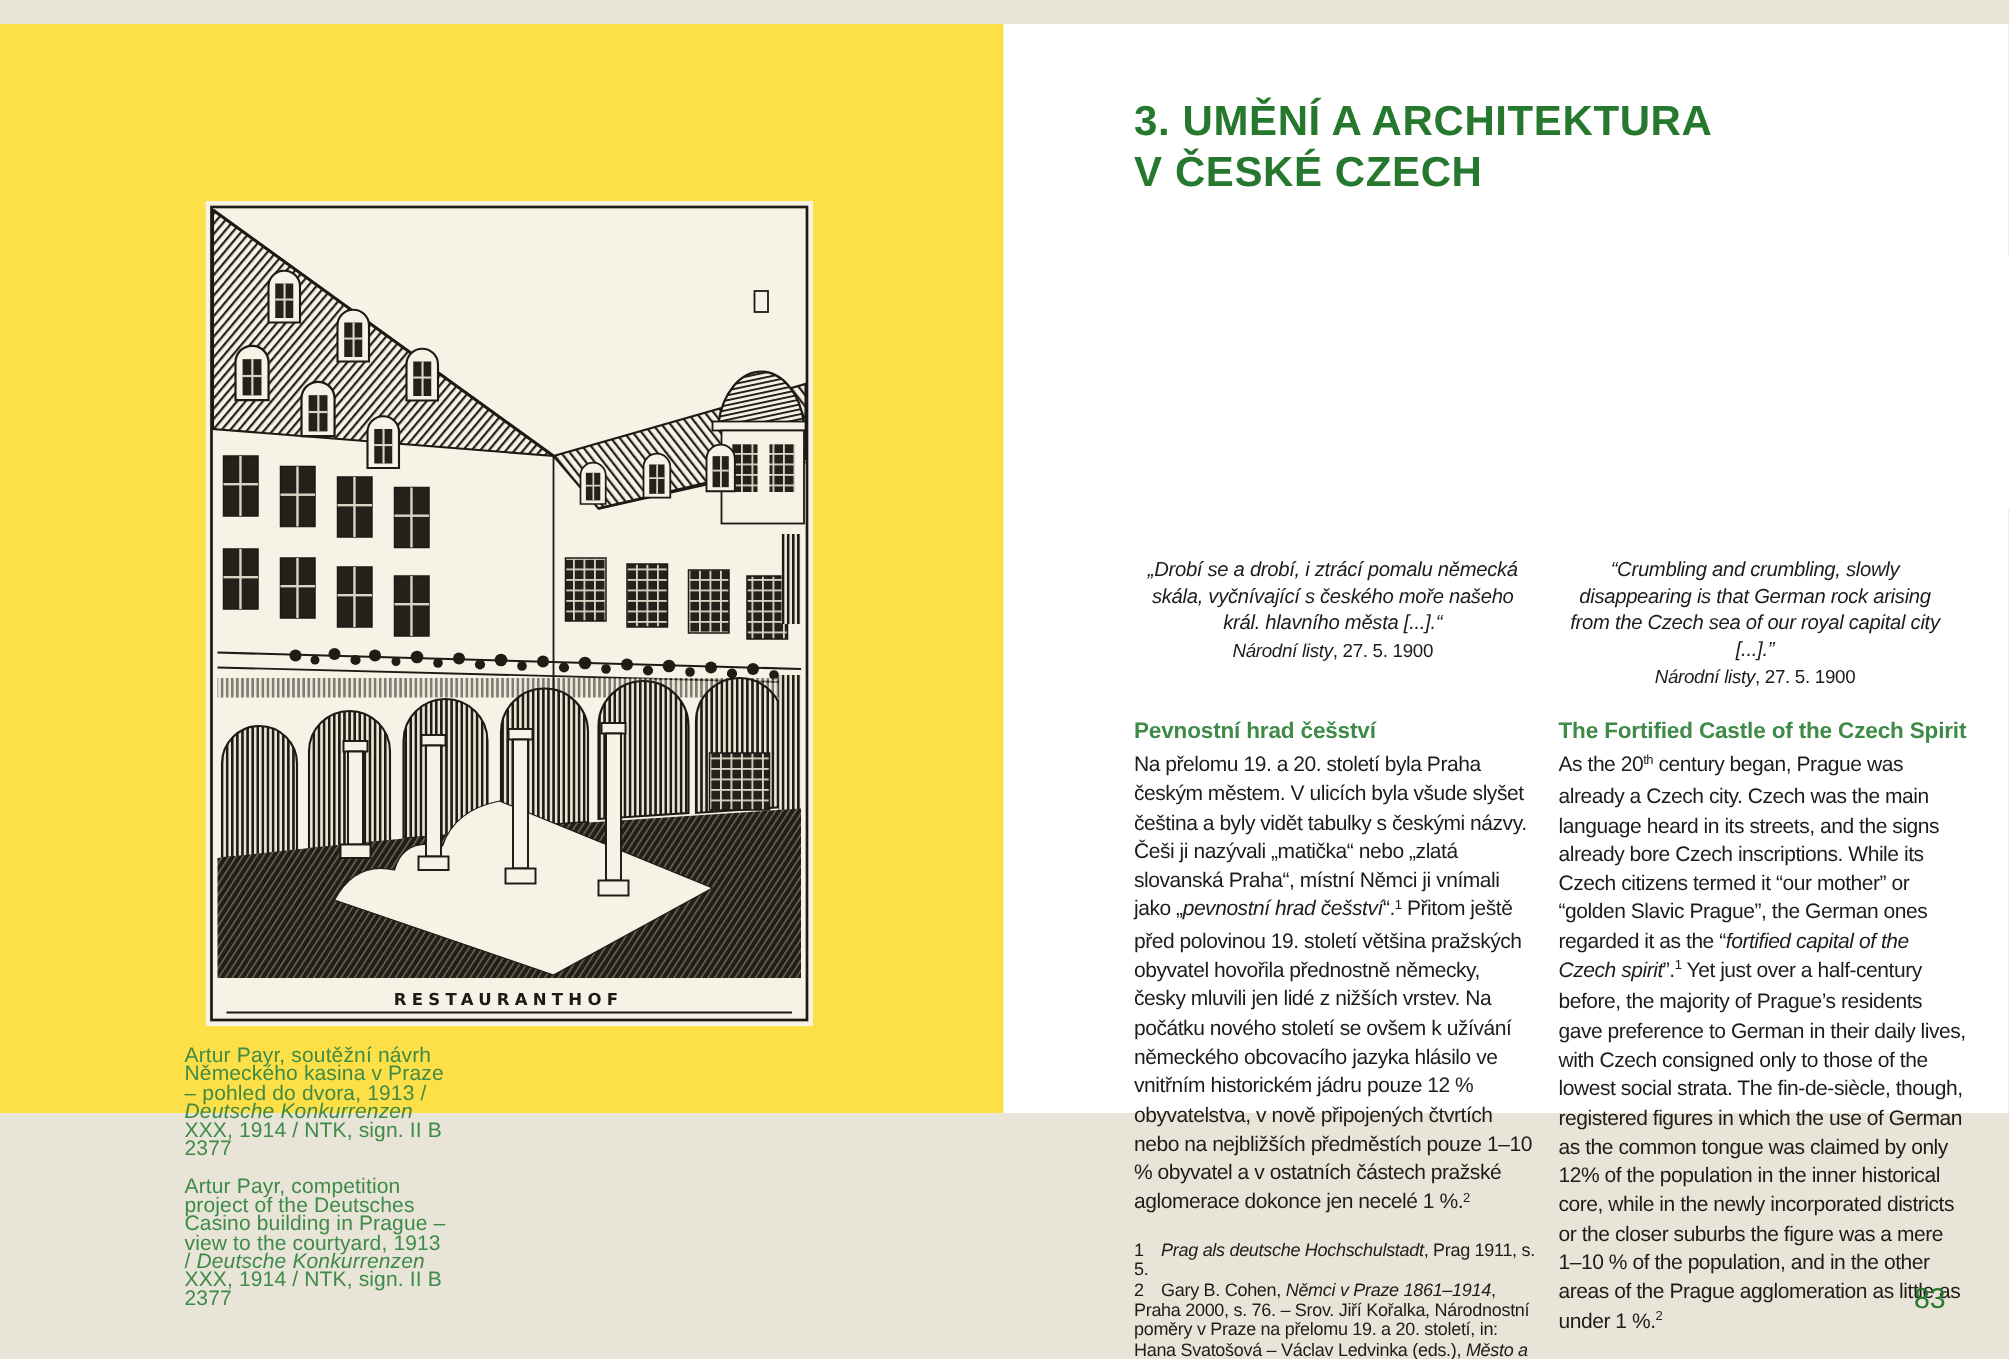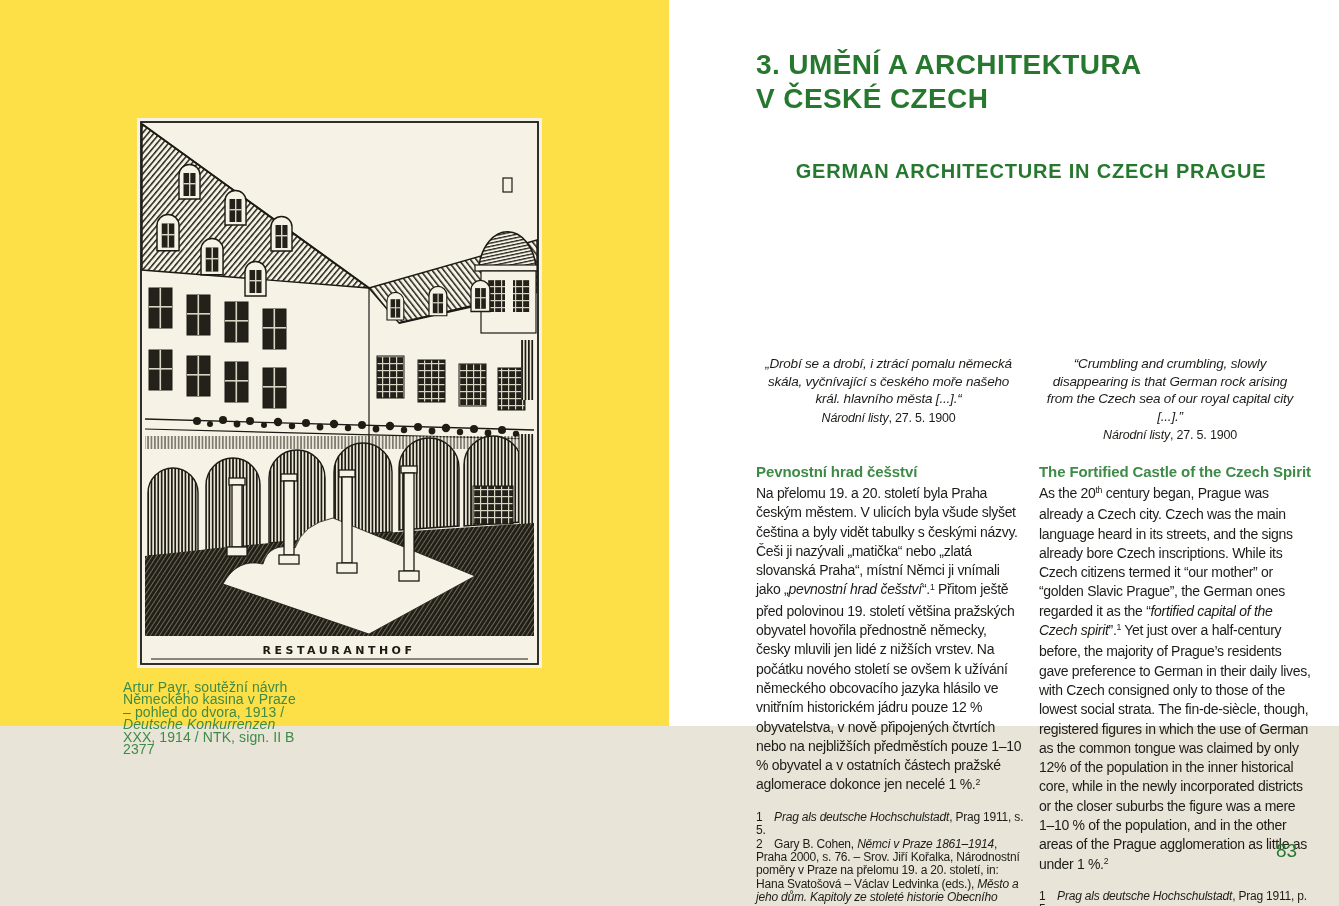--- a/index.html
+++ b/index.html
@@ -1,19 +1,19 @@
 <!DOCTYPE html>
 <html><head>
 <meta charset="utf-8">
 <style>
   html,body { margin:0; padding:0; background:#e8e4d8; }
   * { box-sizing:border-box; }
   .spread { position:relative; width:1339px; height:906px; overflow:hidden;
             font-family:"Liberation Sans", sans-serif; color:#1d1c18; }
-  .page { position:absolute; top:0; height:726px; }
+  .page { position:absolute; top:16px; height:726px; }
   .page-left  { left:0; width:669px; background:#fde047; }
   .page-right { left:669px; width:670px; background:#ffffff; }
 
   
   .figure-wrap { position:absolute; left:137px; top:118px; width:405px; height:550px; }
   .captions { position:absolute; left:123px; top:681px; width:178px; }
   .caption { margin:0 0 13px 0; font-size:14px; line-height:12.4px; color:#3e8a47;
              font-weight:normal; letter-spacing:0.1px; }
 
   
@@ -208,31 +208,31 @@
           <line x1="14" y1="541" x2="391" y2="541" stroke="#1b1a15" stroke-width="1.2"></line>
           <text x="202" y="536" text-anchor="middle" font-size="11" font-weight="bold" letter-spacing="3.5" fill="#1b1a15" font-family="DejaVu Sans, sans-serif">RESTAURANTHOF</text>
         </g>
 
         <rect x="4" y="4" width="397" height="542" fill="none" stroke="#1b1a15" stroke-width="1.8"></rect>
       </svg>
     </div>
 
     <div class="captions">
       <p class="caption"><span>Artur Payr, soutěžní návrh Německého kasina v Praze – pohled do dvora, 1913 / </span><span class="run-i">Deutsche Konkurrenzen</span><span> XXX, 1914 / NTK, sign. II B 2377</span></p>
+      <p class="caption"><span>Artur Payr, competition project of the Deutsches Casino building in Prague – view to the courtyard, 1913 / </span><span class="run-i">Deutsche Konkurrenzen</span><span> XXX, 1914 / NTK, sign. II B 2377</span></p>
     </div>
   </div>
 
   <div class="page page-right">
 
     <h1 class="chapter-title">
       <span>3. UMĚNÍ A ARCHITEKTURA</span><br>
       <span>V ČESKÉ CZECH</span>
     </h1>
 
-    <h2 class="chapter-subtitle">GERMAN ARCHITECTURE IN CZECH PRAGUE</h2>
 
     <blockquote class="quote-cs">
       <p><span class="run-i">„Drobí se a drobí, i ztrácí pomalu německá skála, vyčnívající s českého moře našeho král. hlavního města [...].“</span></p>
       <p class="quote-source"><span class="run-i">Národní listy</span><span>, 27. 5. 1900</span></p>
     </blockquote>
 
     <blockquote class="quote-en">
       <p><span class="run-i">“Crumbling and crumbling, slowly disappearing is that German rock arising from the Czech sea of our royal capital city [...].”</span></p>
       <p class="quote-source"><span class="run-i">Národní listy</span><span>, 27. 5. 1900</span></p>
     </blockquote>

